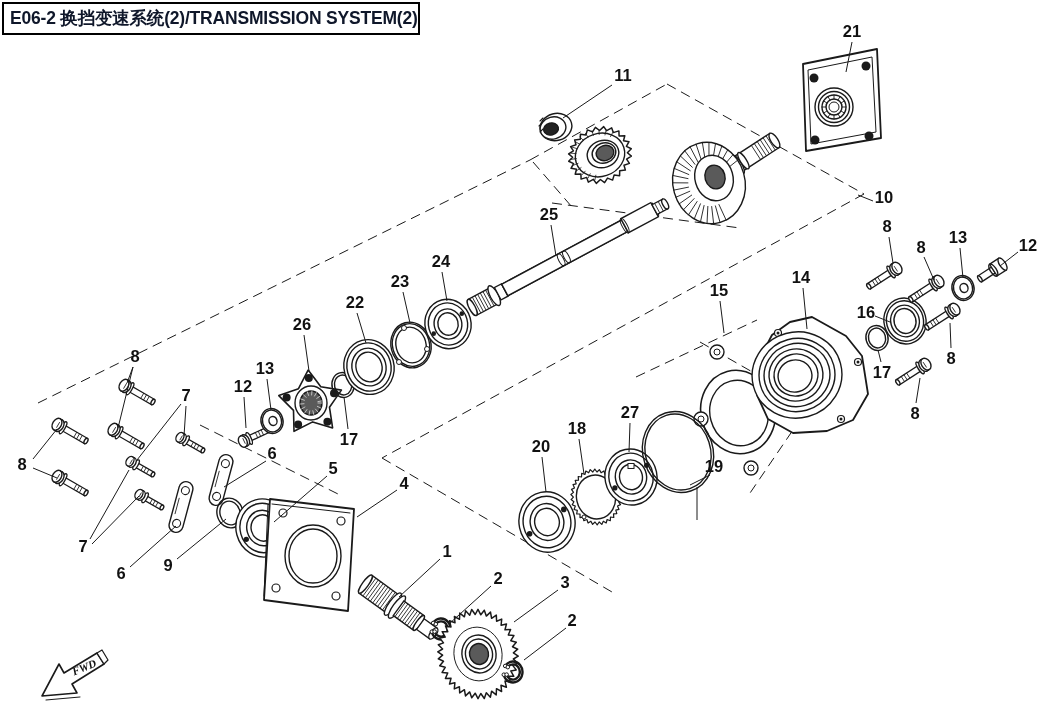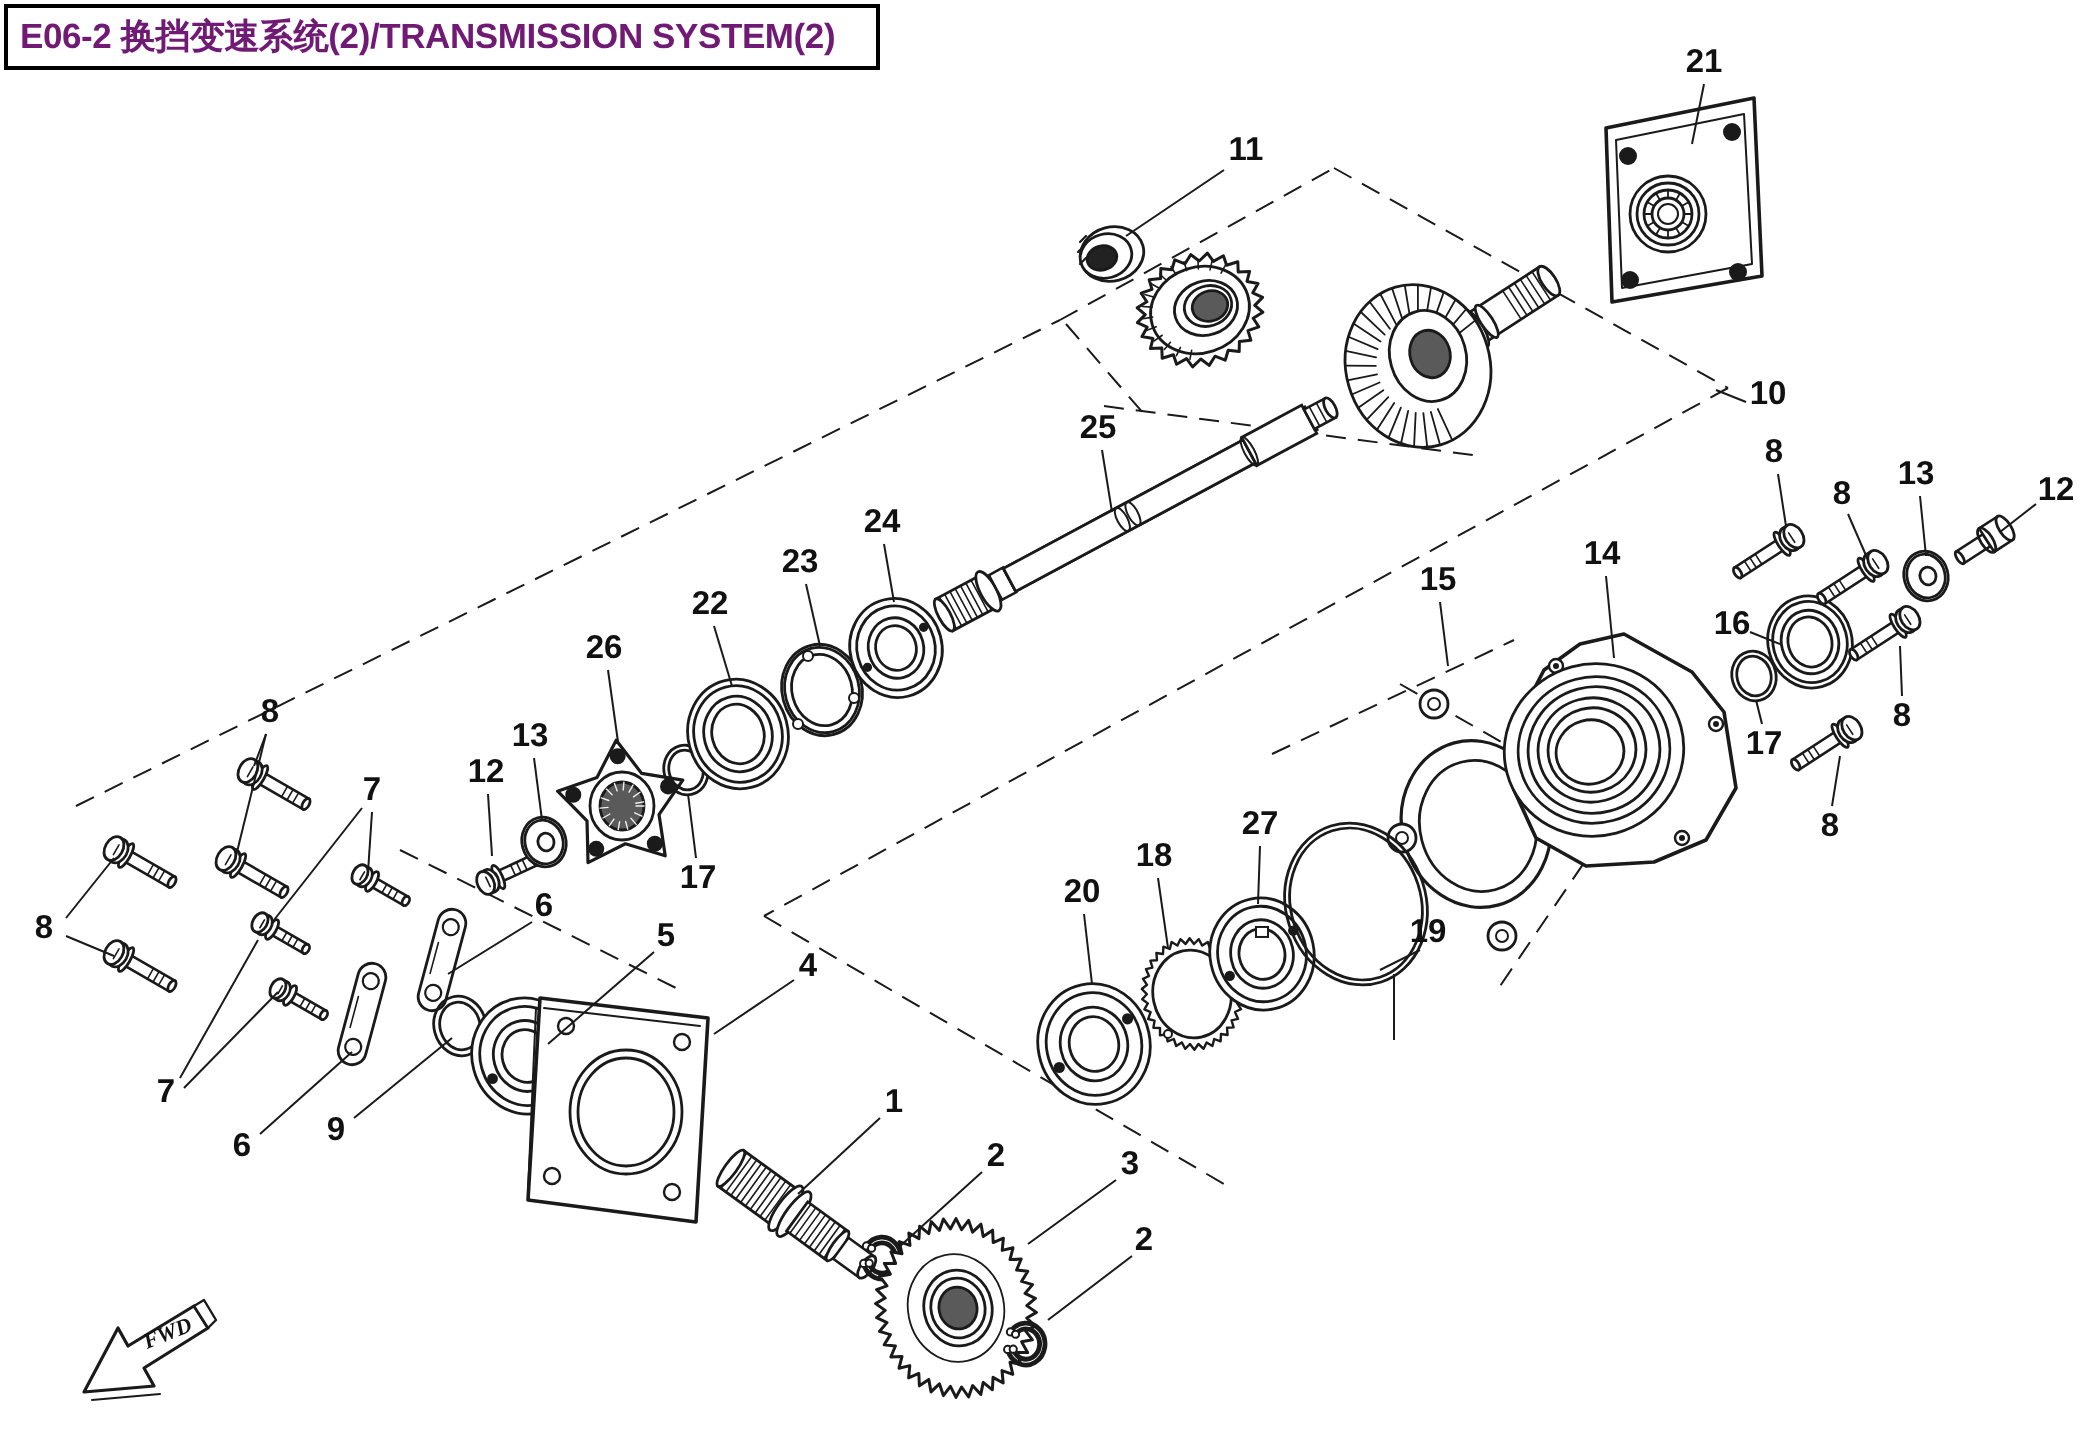--- a/index.html
+++ b/index.html
@@ -1,19 +1,19 @@
 <!DOCTYPE html>
 <html><head>
 <meta charset="utf-8">
 <style>
   html,body{margin:0;padding:0;background:#fff;}
   .page{position:relative;width:1048px;height:728px;background:#fff;overflow:hidden;
         font-family:"Liberation Sans",sans-serif;}
   .title-box{position:absolute;left:2px;top:2px;border:2.5px solid #000;background:#fff;
-             padding:2px 20px 3px 6px;font-size:17.5px;font-weight:700;color:#701a75;
+             padding:2px 0 3px 6px;font-size:17.5px;font-weight:700;color:#0f172a;
              letter-spacing:-0.2px;white-space:nowrap;}
   svg{position:absolute;left:0;top:0;}
   text.callout{font-family:"Liberation Sans",sans-serif;font-weight:700;font-size:16.5px;fill:#111;}
   text.fwd{font-family:"Liberation Serif",serif;font-weight:700;font-style:italic;font-size:11px;fill:#111;}
 </style>
 </head>
 <body>
 
 <div class="page">
   <div class="title-box">

